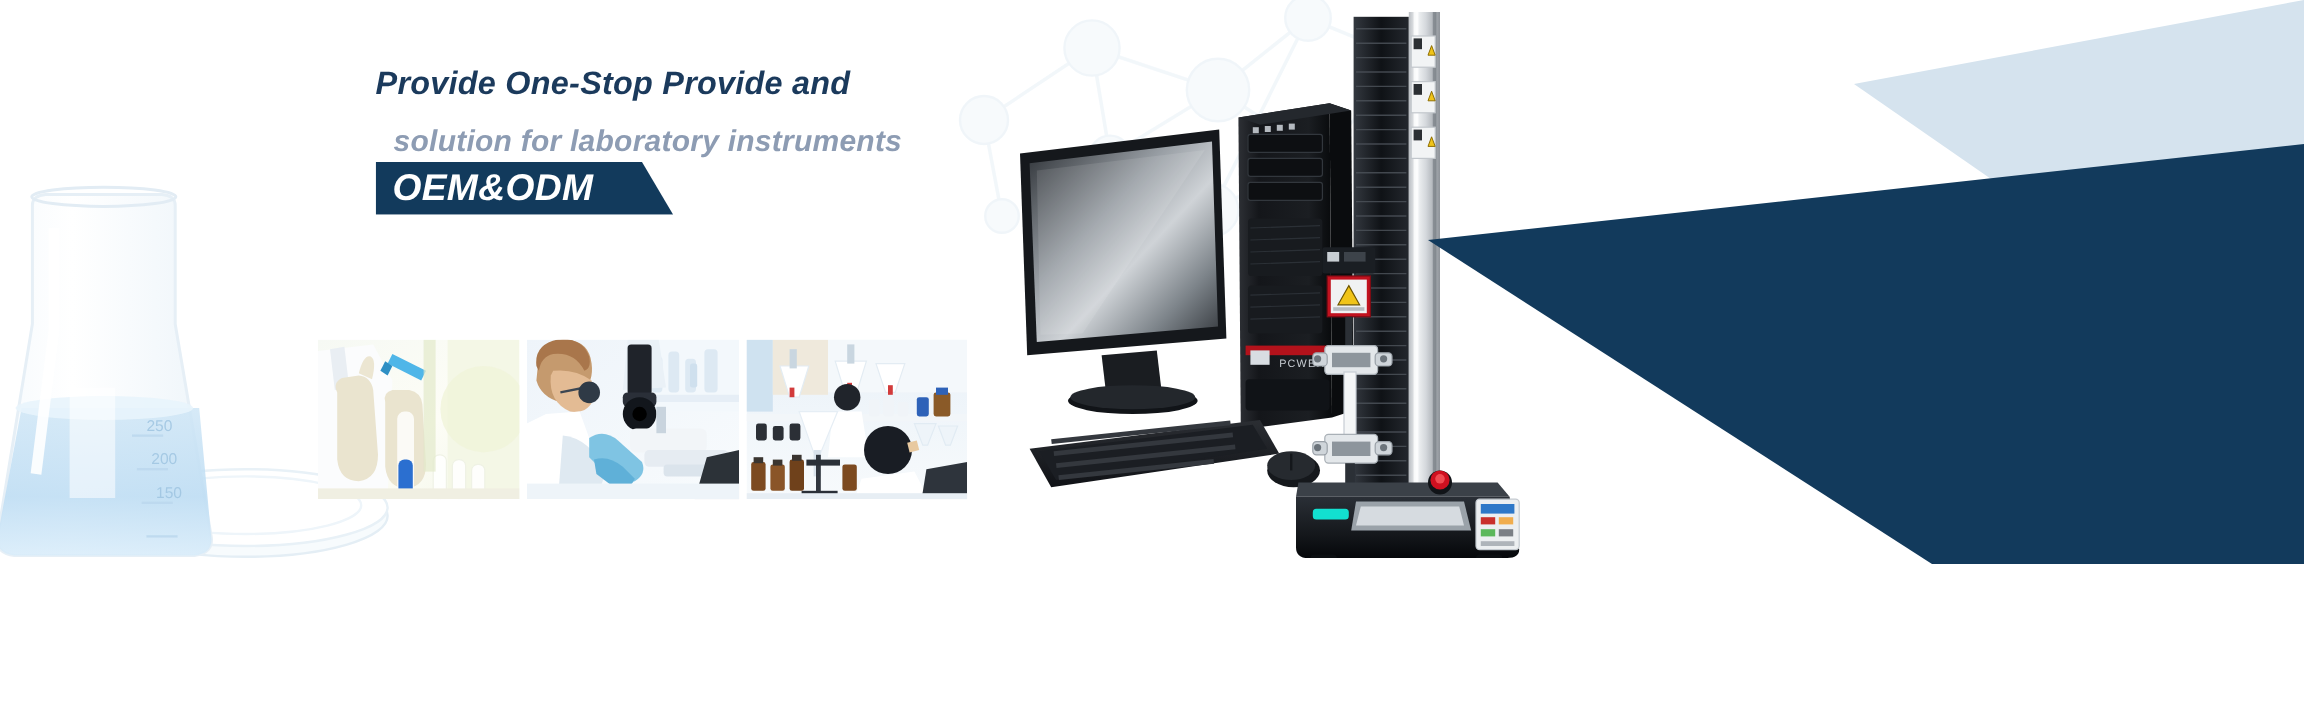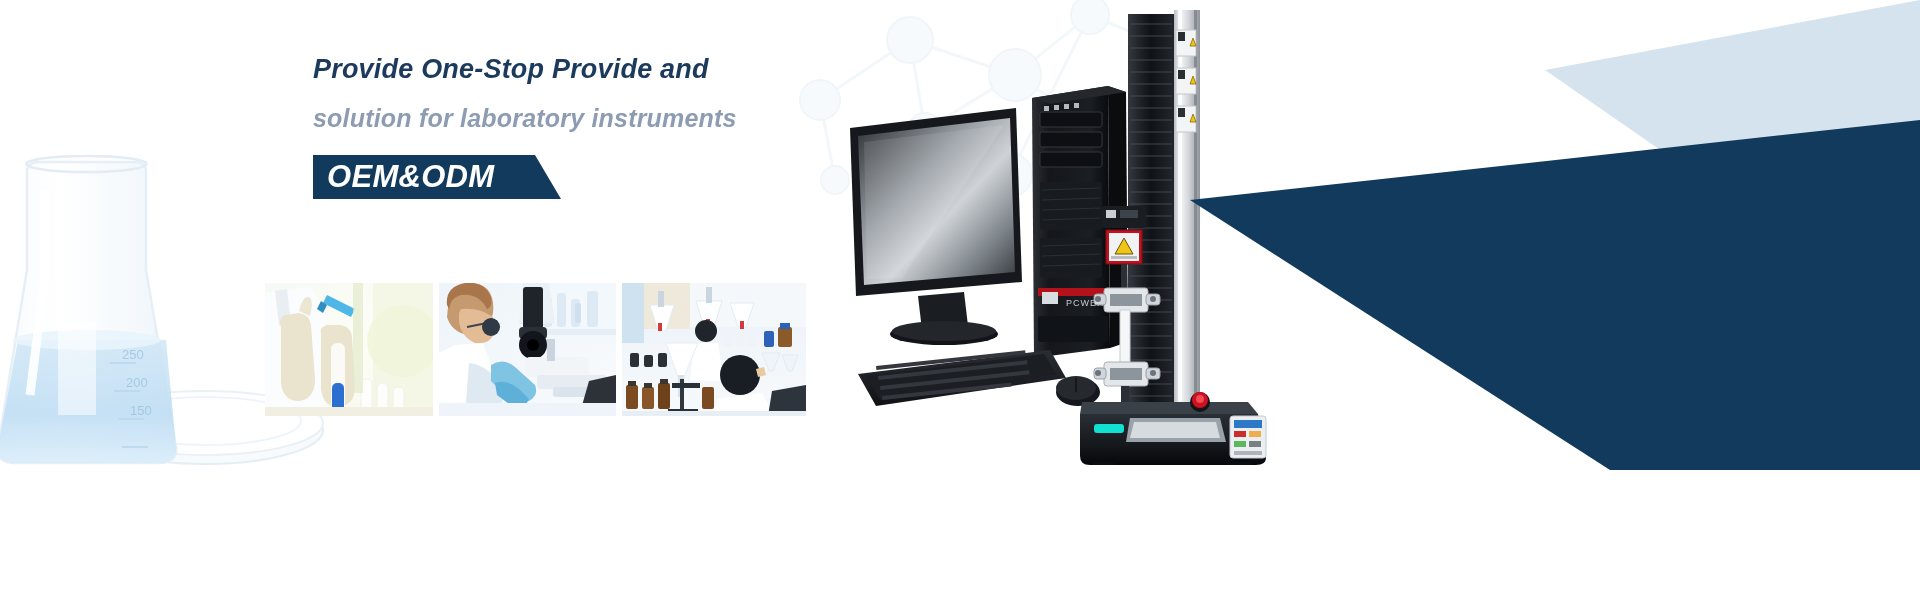--- a/index.html
+++ b/index.html
@@ -24,22 +24,23 @@
   .headline-1 {
     font-size:27px; font-weight:bold; font-style:italic;
     color:#1b3a5c; letter-spacing:.2px; line-height:1.0;
     white-space:nowrap;
   }
   .headline-2 {
     margin-top:23px;
     font-size:25px; font-weight:bold; font-style:italic;
     color:#8d9cb3; letter-spacing:.2px; line-height:1.0;
     white-space:nowrap;
+    margin-left:15px;
   }
-  .badge-wrap { margin-top:24px; position:relative; height:44px; width:248px; }
+  .badge-wrap { margin-top:4px; position:relative; height:44px; width:248px; }
   .badge-shape {
     position:absolute; left:0; top:0; width:248px; height:44px;
     background:#123a5c;
     clip-path:polygon(0 0, 222px 0, 248px 44px, 0 44px);
   }
   .badge-label {
     position:absolute; left:14px; top:4px;
     font-size:31px; font-weight:bold; font-style:italic;
     color:#ffffff; letter-spacing:.3px; line-height:36px;
     white-space:nowrap;

